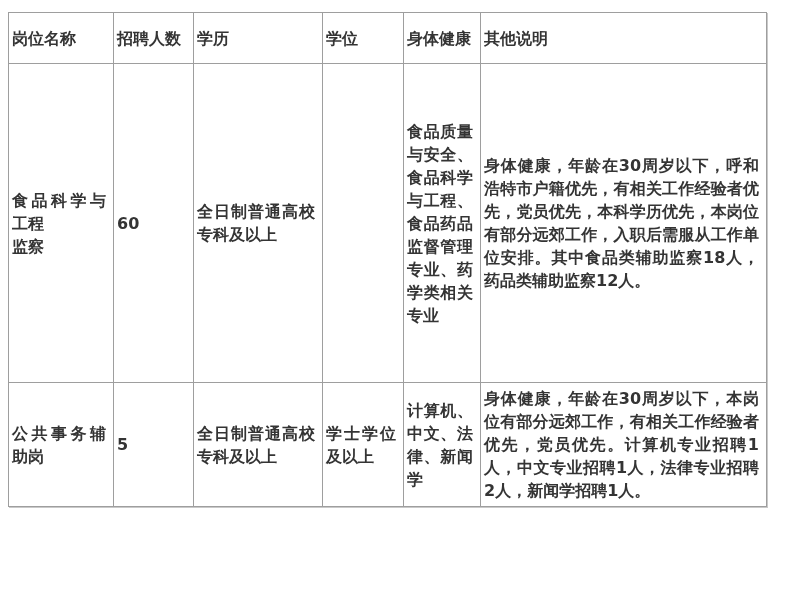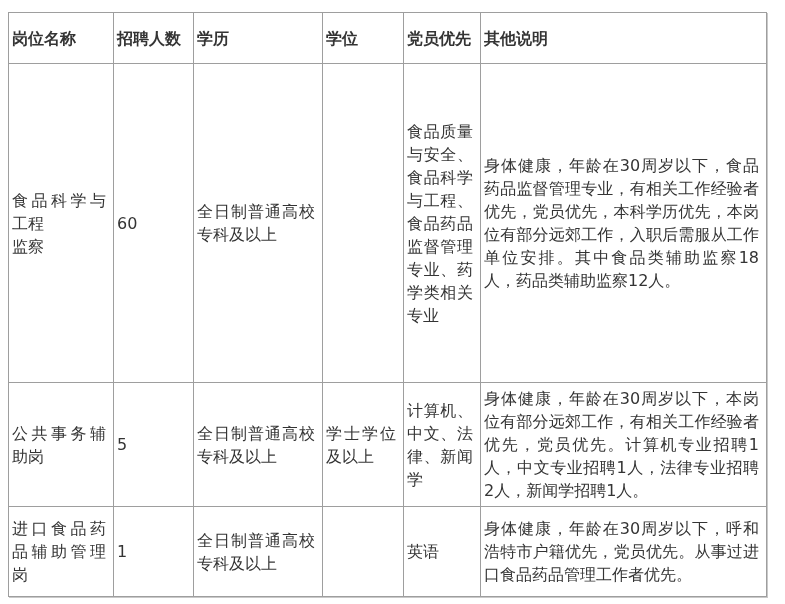--- a/index.html
+++ b/index.html
@@ -30,20 +30,21 @@
   }
   .job-table th,
   .job-table td {
     border: 1px solid #9e9e9e;
     vertical-align: middle;
     text-align: justify;
     text-justify: inter-ideograph;
     padding: 1px 7px 1px 3px;
     overflow: hidden;
     overflow-wrap: break-word;
+    font-weight: bold;
   }
   .job-table th {
     font-weight: bold;
     height: 48px;
   }
   
   col.c0 { width: 105px; }
   col.c1 { width: 80px; }
   col.c2 { width: 129px; }
   col.c3 { width: 81px; }
@@ -68,51 +69,41 @@
         <col class="c3">
         <col class="c4">
         <col class="c5">
     </colgroup>
     <thead>
       <tr id="header-row">
           <th>岗位名称</th>
           <th>招聘人数</th>
           <th>学历</th>
           <th>学位</th>
-          <th>党员优先</th>
+          <th>身体健康</th>
           <th>其他说明</th>
         </tr>
     </thead>
     <tbody id="table-body">
         <tr class="row-0">
           <td>
             <p class="cell-par">食品科学与工程</p>
             <p class="cell-par">监察</p>
           </td>
           <td>60</td>
           <td>全日制普通高校专科及以上</td>
           <td></td>
           <td>食品质量与安全、食品科学与工程、食品药品监督管理专业、药学类相关专业</td>
-          <td>身体健康，年龄在30周岁以下，食品药品监督管理专业，有相关工作经验者优先，党员优先，本科学历优先，本岗位有部分远郊工作，入职后需服从工作单位安排。其中食品类辅助监察18人，药品类辅助监察12人。</td>
+          <td>身体健康，年龄在30周岁以下，呼和浩特市户籍优先，有相关工作经验者优先，党员优先，本科学历优先，本岗位有部分远郊工作，入职后需服从工作单位安排。其中食品类辅助监察18人，药品类辅助监察12人。</td>
         </tr>
         <tr class="row-1">
           <td>
             <p class="cell-par">公共事务辅助岗</p>
           </td>
           <td>5</td>
           <td>全日制普通高校专科及以上</td>
           <td>学士学位及以上</td>
           <td>计算机、中文、法律、新闻学</td>
           <td>身体健康，年龄在30周岁以下，本岗位有部分远郊工作，有相关工作经验者优先，党员优先。计算机专业招聘1人，中文专业招聘1人，法律专业招聘2人，新闻学招聘1人。</td>
         </tr>
-        <tr class="row-2">
-          <td>
-            <p class="cell-par">进口食品药品辅助管理岗</p>
-          </td>
-          <td>1</td>
-          <td>全日制普通高校专科及以上</td>
-          <td></td>
-          <td>英语</td>
-          <td>身体健康，年龄在30周岁以下，呼和浩特市户籍优先，党员优先。从事过进口食品药品管理工作者优先。</td>
-        </tr>
       </tbody>
   </table>
 </div>
 
 </body></html>

